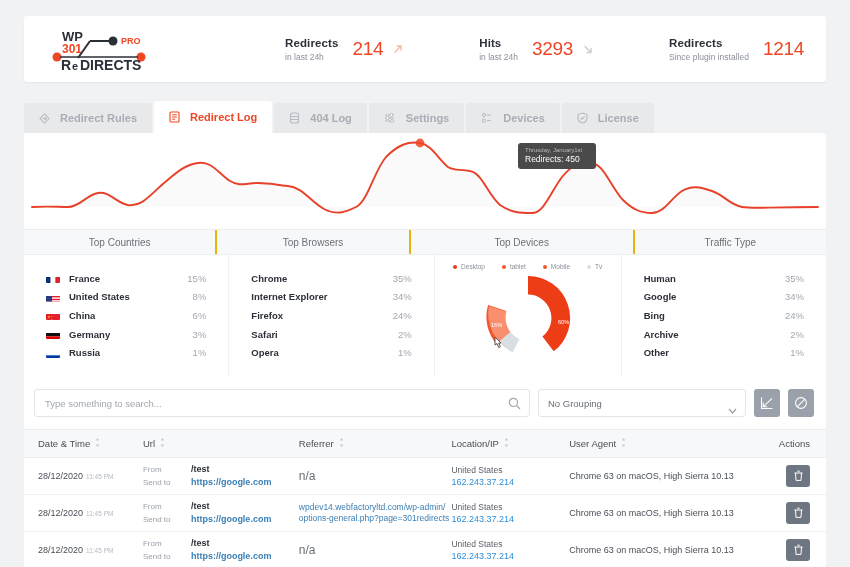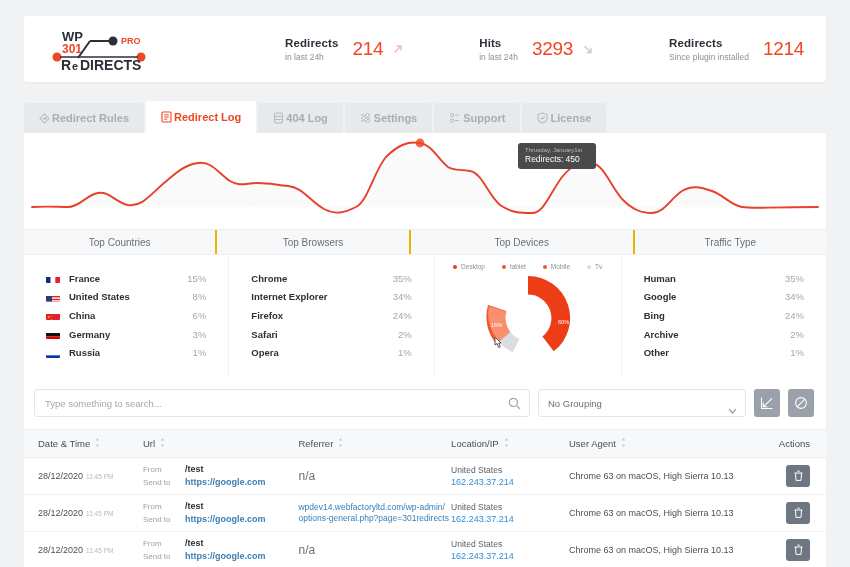--- a/index.html
+++ b/index.html
@@ -23,21 +23,21 @@
   .stat:first-child { margin-left: 0; }
   .stat-text { text-align: left; }
   .stat-title { font-size: 11.5px; font-weight: bold; color: #2b2f38; letter-spacing: .1px; line-height: 14px; }
   .stat-sub { font-size: 8.5px; color: #8a8f99; line-height: 12px; margin-top: 1px; }
   .stat-num { font-size: 19px; color: #ef4623; margin-left: 14px; font-weight: 500; letter-spacing: -.3px; }
   .stat-arrow { margin-left: 8px; width: 14px; height: 14px; }
 
   
   .tabs { display: flex; margin-top: 19px; align-items: flex-end; height: 32px; }
   .tab {
-    height: 30px; display: flex; align-items: center; gap: 2px;
+    height: 30px; display: flex; align-items: center; gap: 10px;
     padding: 0 15px; font-size: 11px; color: #a9adb5;
     background: #e8e9eb; border-radius: 3px 3px 0 0; margin-right: 2px;
     font-weight: bold; white-space: nowrap;
   }
   .tab.active { background: #fff; color: #ef4623; height: 32px; }
   .tab svg { display: block; }
 
   
   .panel { background: #fff; border-radius: 0 3px 0 0; }
 
@@ -100,21 +100,21 @@
   .th-in { display: flex; align-items: center; gap: 5px; }
   tbody td { border-bottom: 1px solid #f0f1f3; height: 37px; vertical-align: middle; font-size: 9px; color: #4a4f57; }
   .c1 { width: 122px; padding-left: 14px; }
   .c2 { width: 158px; }
   .c3 { width: 155px; }
   .c4 { width: 122px; }
   .c5 { width: 200px; }
   .c6 { width: 70px; text-align: right; padding-right: 16px; }
   .dt-date { font-size: 9px; color: #4a4f57; }
   .dt-time { font-size: 6.5px; color: #b4b9c0; margin-left: 3px; }
-  .url-line { display: flex; align-items: baseline; gap: 8px; line-height: 13px; }
+  .url-line { display: flex; align-items: baseline; gap: 14px; line-height: 13px; }
   .url-lbl { font-size: 8px; color: #9aa0a8; width: 34px; }
   .url-val { font-size: 9px; font-weight: bold; color: #3a7fb5; }
   .url-val.dark { color: #2b2f38; }
   .ref-link { font-size: 8.5px; color: #3a7fb5; line-height: 11px; display: block; }
   .loc-country { font-size: 8.5px; color: #5a5f67; line-height: 12px; }
   .loc-ip { font-size: 9px; color: #2f8fd8; line-height: 12px; }
   .ua { font-size: 9px; color: #4a4f57; }
   .del {
     width: 24px; height: 22px; background: #6e7681; border-radius: 3px;
     display: inline-flex; align-items: center; justify-content: center;
@@ -221,21 +221,21 @@
       <span>Settings</span>
     </div>
     <div class="tab">
       <span>
         <svg width="12" height="12" viewBox="0 0 12 12">
             <circle cx="3" cy="3" r="1.6" fill="none" stroke="#b6bac1" stroke-width="1"></circle>
             <circle cx="3" cy="8.6" r="1.6" fill="none" stroke="#b6bac1" stroke-width="1"></circle>
             <path d="M6 3 h4 M6 8.6 h4" stroke="#b6bac1" stroke-width="1"></path>
           </svg>
       </span>
-      <span>Support</span>
+      <span>Devices</span>
     </div>
     <div class="tab">
       <span>
         <svg width="11" height="12" viewBox="0 0 11 12">
             <path d="M5.5 1 L10 2.6 V6 C10 8.6 7.9 10.4 5.5 11 C3.1 10.4 1 8.6 1 6 V2.6 Z" fill="none" stroke="#b6bac1" stroke-width="1.1"></path>
             <path d="M3.6 5.8 L5 7.2 L7.6 4.4" fill="none" stroke="#b6bac1" stroke-width="1.1"></path>
           </svg>
       </span>
       <span>License</span>
     </div>

